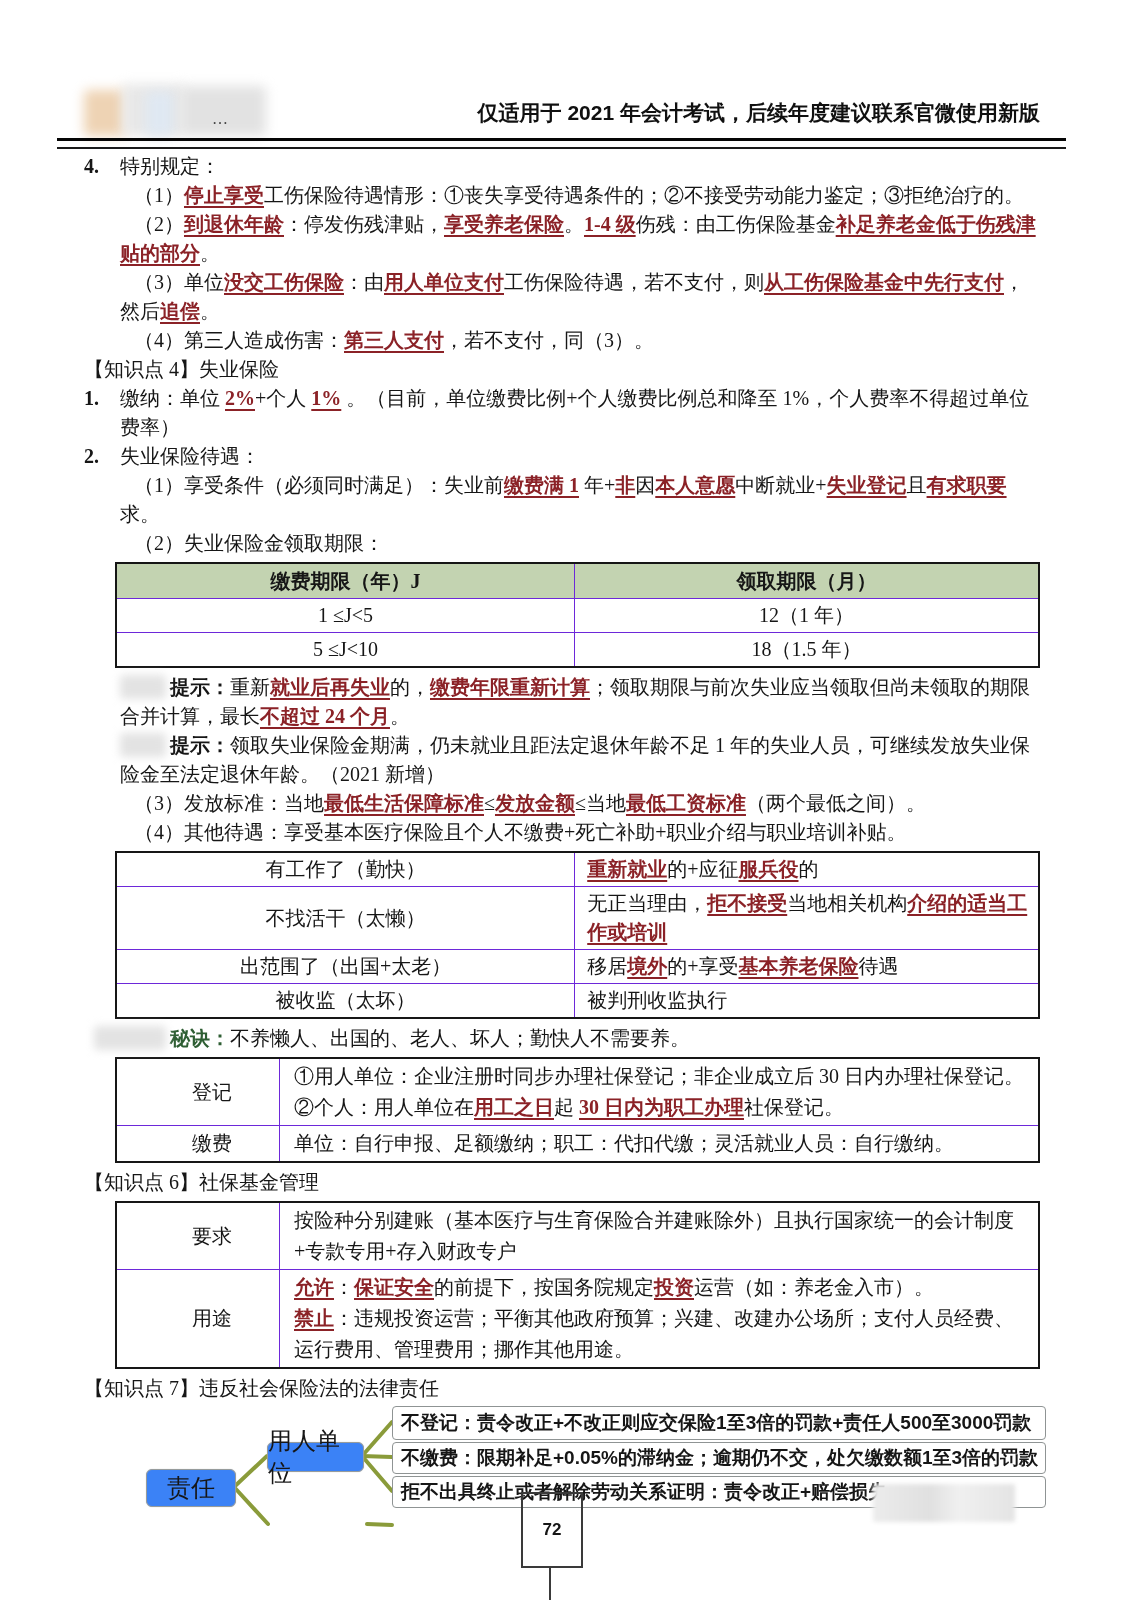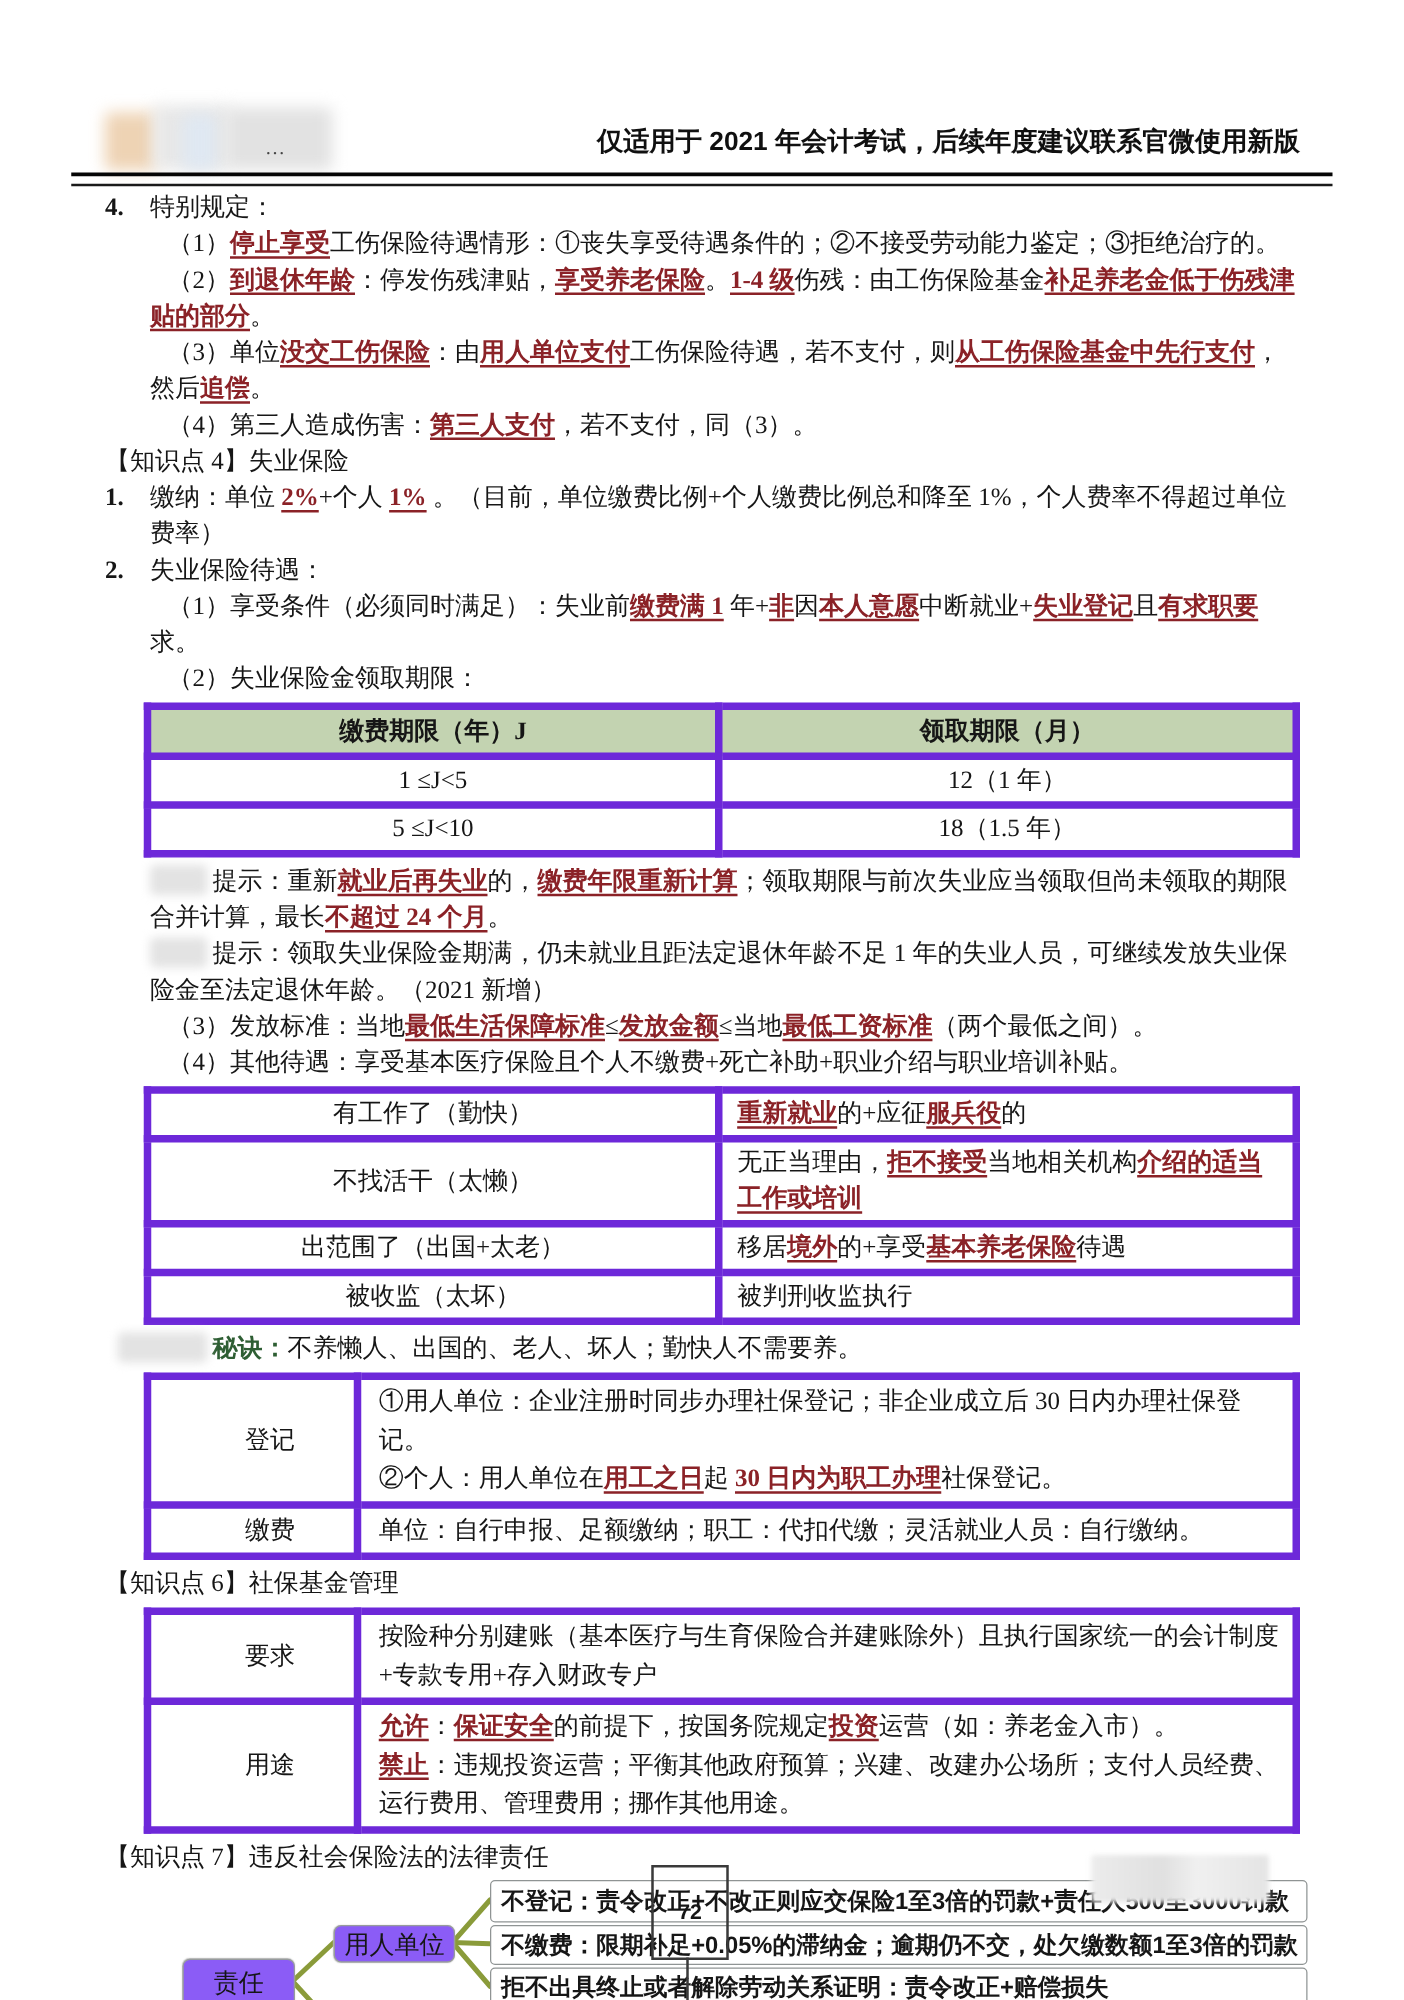--- a/index.html
+++ b/index.html
@@ -15,43 +15,43 @@
         border-top:3px solid #050505;border-bottom:2px solid #1a1a1a;}
   
   .content{position:absolute;left:84px;top:152px;width:956px;}
   .content p{margin:0;line-height:29px;}
   .numrow{display:flex;line-height:29px;margin:0;}
   .numrow .num{flex:none;width:36px;font-weight:bold;}
   .sub{padding-left:36px;text-indent:14px;}
   .kp{line-height:30px;margin:2px 0;}
   .em{color:#8b2227;font-weight:bold;text-decoration:underline;
       text-decoration-thickness:2px;text-underline-offset:4px;}
-  .strong{font-weight:normal;}
+  .strong{font-weight:bold;}
   .green{color:#2e5e33;font-weight:bold;}
   .tip{padding-left:36px;}
   .blurchip{display:inline-block;height:24px;border-radius:4px;background:#e3e3e3;
             filter:blur(4px);vertical-align:-5px;margin-right:4px;}
   .mnemonic{padding-left:10px;}
   
   table{border-collapse:collapse;width:925px;margin:4px 0 5px 31px;border:2px solid #161616;
         font-size:20px;}
-  td,th{border:6px solid #6d28d9;line-height:29px;padding:2px 8px;}
+  td,th{border:1px solid #6d28d9;line-height:29px;padding:2px 8px;}
   th{background:#c3d3b1;font-weight:bold;text-align:center;height:30px;}
   .t-center td{text-align:center;}
   .col-split{width:49.7%;}
   .t2 td.left{text-align:center;width:49.7%;}
   .t2 td.right{text-align:left;padding-left:12px;}
   .t34 td.head{width:118px;text-align:center;padding-left:36px;}
   .t34 td.body{text-align:left;padding-left:14px;}
   .t34 td.body div{line-height:31px;}
   
   .flow{position:relative;height:150px;margin-top:3px;width:1123px;left:-84px;}
   .flow svg{position:absolute;left:0;top:0;}
-  .nodebox{position:absolute;border:1.5px solid #979c9c;border-radius:6px;background:#8b5cf6;
-           display:flex;align-items:center;justify-content:center;font-size:20px;box-shadow:0 0 1px #bbb;}
+  .nodebox{position:absolute;border:1.5px solid #979c9c;border-radius:6px;background:#3b82f6;
+           display:flex;align-items:center;justify-content:center;font-size:24px;box-shadow:0 0 1px #bbb;}
   .leafbox{position:absolute;border:1.5px solid #8f9494;border-radius:4px;background:#fff;
            display:flex;align-items:center;padding-left:8px;font-family:"Liberation Sans","DejaVu Sans",sans-serif;
            font-weight:bold;font-size:19px;}
   
   .pagebox{position:absolute;left:521px;top:1492px;width:58px;height:72px;border:2px solid #3a3a3a;
            display:flex;align-items:center;justify-content:center;
            font-family:"Liberation Sans","DejaVu Sans",sans-serif;font-weight:bold;font-size:17px;}
   .pagestem{position:absolute;left:549px;top:1566px;width:2px;height:34px;background:#3a3a3a;}
   .watermark{position:absolute;left:873px;top:1484px;width:142px;height:38px;border-radius:2px;
              background:linear-gradient(90deg,#ececec,#e0e0e0 40%,#f0f0f0 60%,#e4e4e4);

